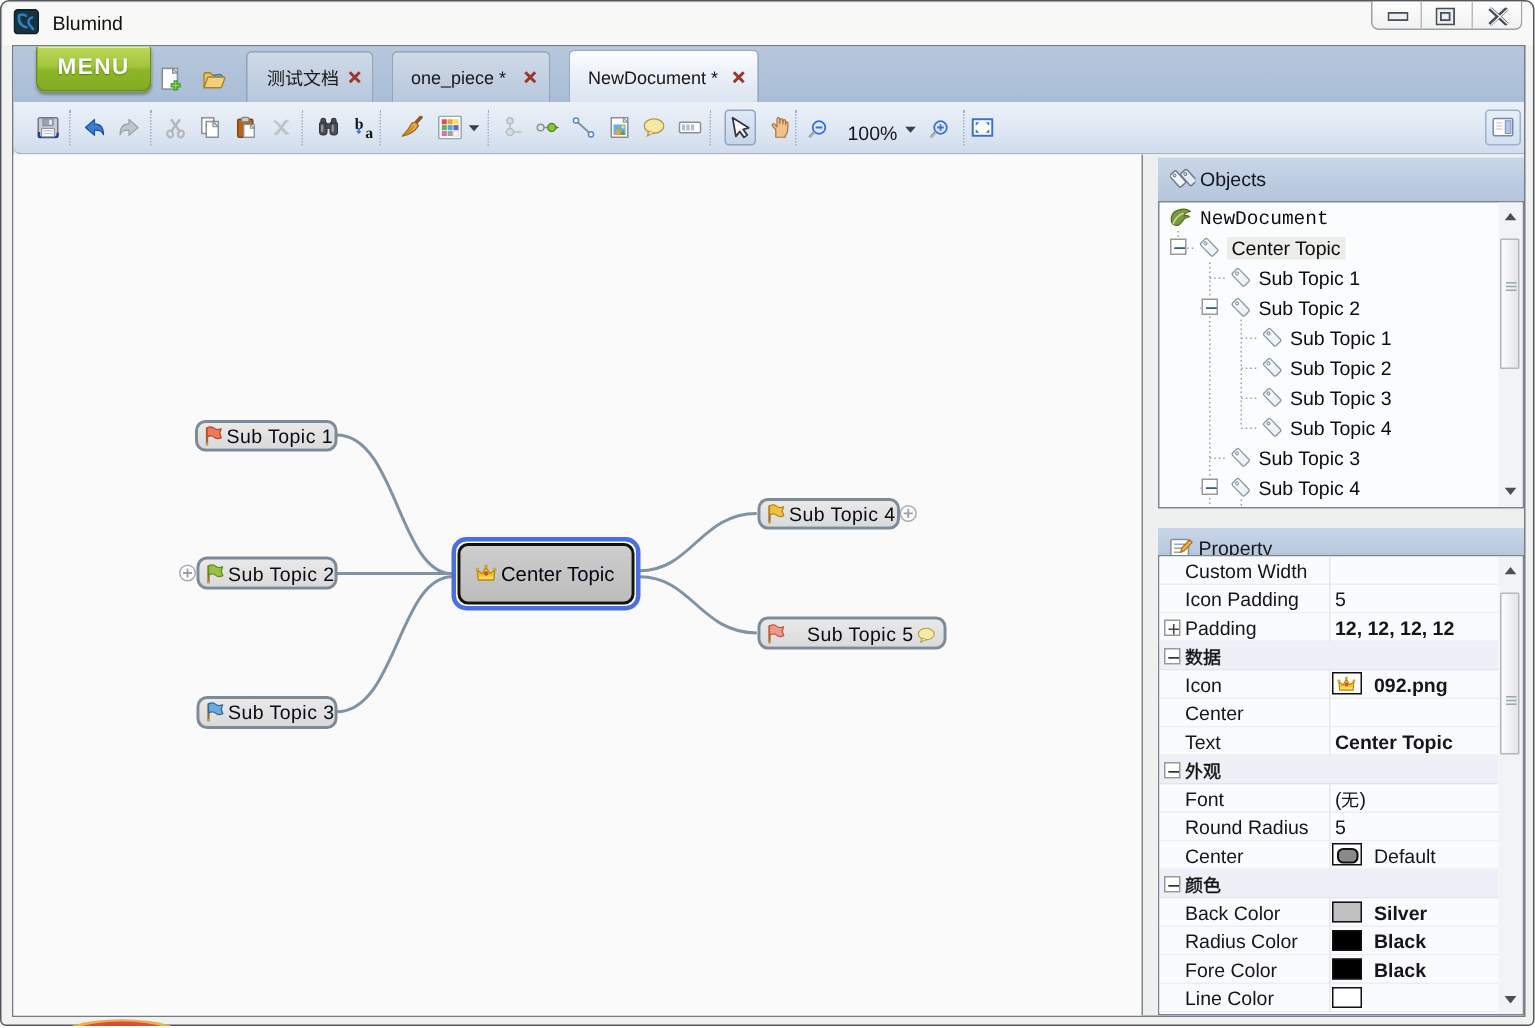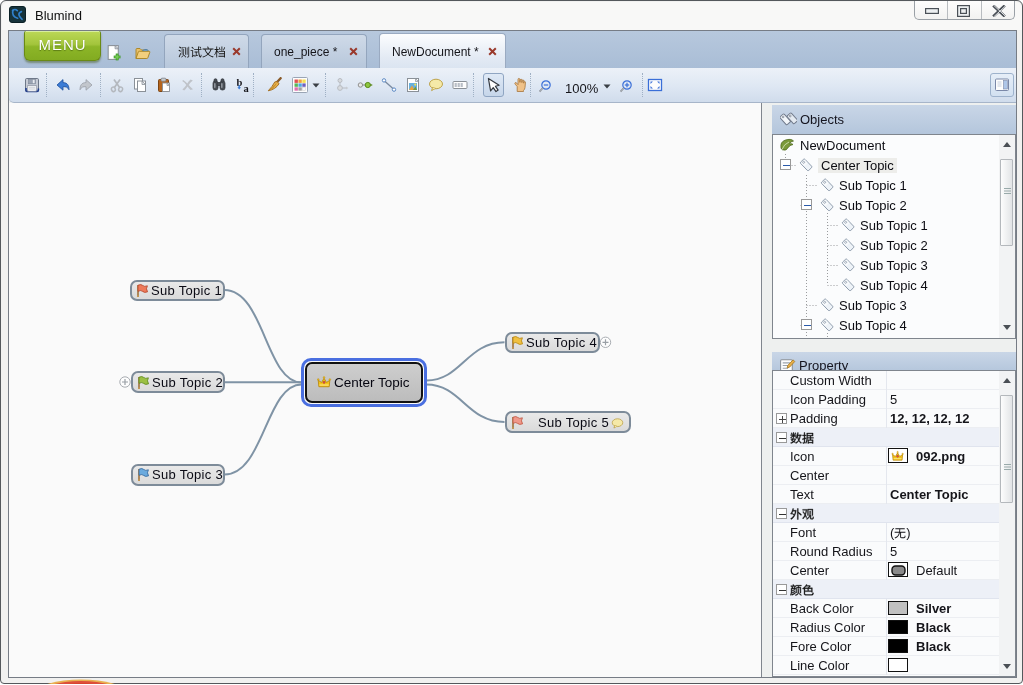--- a/index.html
+++ b/index.html
@@ -6,21 +6,21 @@
 #win{position:absolute;left:0;top:0;width:1023px;height:684px;background:#f1f1f0;border:1px solid #54585c;border-radius:6px 6px 4px 4px}
 #title{position:absolute;left:1px;top:1px;width:1020px;height:28px;background:#f8f8f7;border-radius:6px 6px 0 0}
 #titletext{position:absolute;left:34px;top:7px;font-size:13px;color:#111}
 #ctrls{position:absolute;left:913px;top:0px;width:101px;height:19px;background:linear-gradient(#fdfdfd,#f2f2f1);border:1px solid #9aa0a6;border-top:none;border-radius:0 0 5px 5px;display:flex}
 #ctrls div{flex:1;border-right:1px solid #b8bcc0;position:relative}
 #ctrls div:last-child{border-right:none}
 #content{position:absolute;left:7px;top:29px;width:1009px;height:648px;border:1px solid #767c85;background:#eef0ef}
 #menubar{position:absolute;left:0;top:0;width:1007px;height:37px;background:linear-gradient(#b7c8dd,#a9bdd6)}
 #toolbar{position:absolute;left:0;top:37px;width:1007px;height:35px;background:linear-gradient(#ecf1f8,#dee7f3 55%,#d0dcec);border-bottom:1px solid #a7b5c9;border-radius:0 0 0 5px}
 .tsep{position:absolute;top:5px;height:24px;width:1px;border-left:1px dotted #9fb0c4}
-#menu-btn{position:absolute;left:15px;top:0px;width:77px;height:30px;background:linear-gradient(#bcd857,#a3c53c 46%,#8db628 54%,#82ab21);border:1px solid #6a8a14;border-top:none;box-shadow:0 2px 2px rgba(60,80,10,.45), inset 0 1px 0 #d8eda0;border-radius:2px 2px 6px 6px;color:#fff;font-weight:normal;font-size:15px;text-align:center;line-height:28px;letter-spacing:1px;text-shadow:0 1px 1px #5a7a14}
+#menu-btn{position:absolute;left:15px;top:0px;width:77px;height:30px;background:linear-gradient(#bcd857,#a3c53c 46%,#8db628 54%,#82ab21);border:1px solid #6a8a14;border-top:none;box-shadow:0 2px 2px rgba(60,80,10,.45), inset 0 1px 0 #d8eda0;border-radius:2px 2px 6px 6px;color:#fff;font-weight:bold;font-size:15px;text-align:center;line-height:28px;letter-spacing:1px;text-shadow:0 1px 1px #5a7a14}
 .tab{position:absolute;top:3px;height:34px;border:1px solid #93a5bd;border-bottom:none;border-radius:4px 4px 0 0;font-size:12px;color:#15151a;background:linear-gradient(#cfdae8,#b7c7db);padding:0}
 .tab.active{background:linear-gradient(#fcfdfe,#e3eaf4 70%,#dbe5f1);border-color:#9aaac1}
 .tablbl{position:absolute;top:10px;white-space:nowrap}
 .tx{position:absolute;top:12px;width:9px;height:9px}
 #canvas{position:absolute;left:0px;top:72px;width:753px;height:574px;background:#fafafa;border-right:1px solid #80868e}
 .node{position:absolute;border:2px solid #7d8b99;border-radius:7px;background:linear-gradient(#e9e9e9,#dadada);font-size:13px;letter-spacing:0.3px;color:#0a0a14;display:flex;align-items:center}
 .cap{position:absolute;left:763px;width:244px;height:29px;background:linear-gradient(#c9d6e7,#b4c6dc);font-size:13px;color:#15151f}
 .box{position:absolute;left:763px;width:244px;background:#fbfcfd;border:1px solid #7f858d}
 .trow{position:absolute;left:0;height:20px;font-size:13px;color:#0c0c12;white-space:nowrap}
 .prow{position:absolute;left:0;width:226px;height:19px;font-size:13px;color:#15151a;border-bottom:1px solid #eceef2;background:#fafbfc}
@@ -380,21 +380,21 @@
             <path d="M54.5 130.5 H66"></path>
             <path d="M54.5 150.5 H66"></path>
             <path d="M33.5 197 V203 M54.5 198 V203"></path>
           </g>
         </svg>
 <div class="trow" style="top:0px;left:0;width:226px">
           <svg style="position:absolute;left:6px;top:2px;" width="16" height="16" viewBox="0 0 16 16">
             <path d="M2 11 Q1 5 6 3.2 Q12 1.2 14.5 4.0 Q11 4.5 10.5 7 Q13 6.2 14 7.5 Q10.5 8.2 9.5 10.2 Q7 14.5 3.5 12.8 Q2.5 12.2 2 11Z" fill="#7a9a3a" stroke="#4e6a1e" stroke-width="0.8"></path>
 <path d="M3 12.5 Q5 7 10 5" stroke="#c8d8a8" stroke-width="1" fill="none"></path>
           </svg>
-          <span style="position:absolute;left:27px;top:3px;">NewDocument</span>
+          <span style="position:absolute;left:27px;top:3px;font-family:Liberation Mono, monospace;">NewDocument</span>
         </div>
 <div class="trow" style="top:20px;left:0;width:226px">
           <div class="expander" style="left:7px;top:4px">
             <div style="position:absolute;left:2px;top:4.5px;width:7px;height:1px;background:#2a5aaa"></div>
           </div>
           <svg style="position:absolute;left:25px;top:2px;" width="16" height="16" viewBox="0 0 16 16">
             <g transform="rotate(-44 8 8)">
               <rect x="5.2" y="2.2" width="6" height="11.6" rx="1.1" fill="#eef3f8" stroke="#8a98a8" stroke-width="0.9"></rect>
 <rect x="5.8" y="2.8" width="4.8" height="5" rx="0.8" fill="#f8fafc" stroke="none"></rect>
 <circle cx="8.2" cy="4.4" r="1" fill="#fff" stroke="#8a98a8" stroke-width="0.75"></circle>

